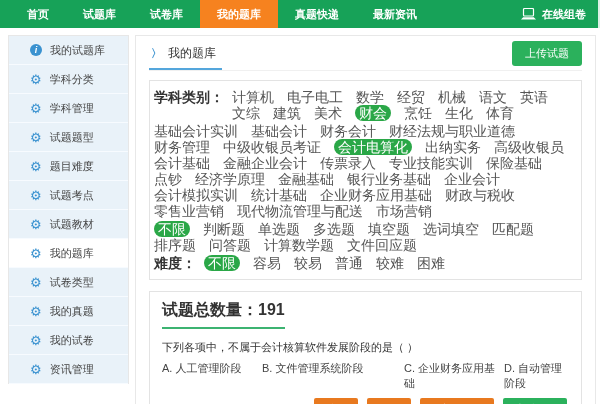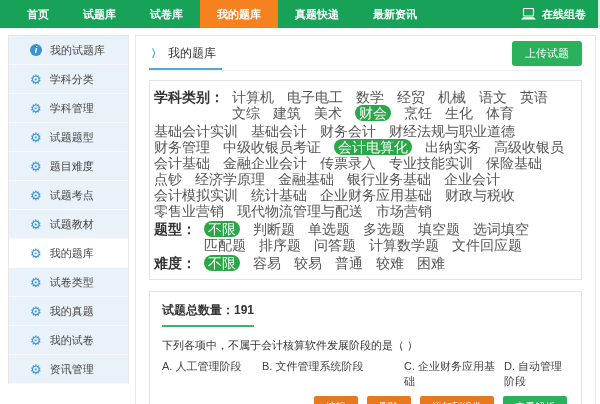--- a/index.html
+++ b/index.html
@@ -35,21 +35,21 @@
 
   .filter-box{border:1px solid #e3e3e3; margin-top:9px; padding:6px 4px; font-size:14px; color:#555;}
   .filter-row{display:flex; margin:2px 0; line-height:16px;}
   .filter-label{font-weight:bold; color:#333; white-space:nowrap; margin-right:8px;}
   .filter-opts{display:flex; flex-wrap:wrap; column-gap:13px; row-gap:0;}
   .chip{cursor:pointer; white-space:nowrap;}
   .chip.selected{background:var(--chip-green); color:#fff; padding:0 4px; border-radius:8px;}
 
   .result-box{border:1px solid #e3e3e3; border-bottom:none; margin-top:11px; padding-bottom:4px;}
   .count-row{padding:8px 12px 0;}
-  .count-row span{display:inline-block; font-size:12px; font-weight:bold; color:#333; border-bottom:2px solid #3cb371; padding-bottom:6px;}
+  .count-row span{display:inline-block; font-size:16px; font-weight:bold; color:#333; border-bottom:2px solid #3cb371; padding-bottom:6px;}
   .question{padding:6px 12px 0; font-size:11px; color:#333;}
   .q-text{margin:5px 0 2px;}
   .q-opts{display:grid; grid-template-columns:100px 142px 100px auto; margin:6px 0 4px; color:#444;}
   .q-actions{display:flex; justify-content:flex-end; gap:9px; padding:3px 2px 9px;}
   .act-btn{border:none; color:#fff; font-size:10px; padding:4px 12px; border-radius:2px; cursor:pointer; white-space:nowrap;}
   .act-btn.orange{background:var(--button-orange);}
   .act-btn.green{background:var(--button-green);}
 </style>
 </head>
 <body>
@@ -180,21 +180,20 @@
               <span class="chip">会计模拟实训</span>
               <span class="chip">统计基础</span>
               <span class="chip">企业财务应用基础</span>
               <span class="chip">财政与税收</span>
               <span class="chip">零售业营销</span>
               <span class="chip">现代物流管理与配送</span>
               <span class="chip">市场营销</span>
             </div>
           </div>
           <div class="filter-row">
-            <span class="filter-label">题型：</span>
             <div class="filter-opts">
               <span class="chip selected">不限</span>
               <span class="chip">判断题</span>
               <span class="chip">单选题</span>
               <span class="chip">多选题</span>
               <span class="chip">填空题</span>
               <span class="chip">选词填空</span>
               <span class="chip">匹配题</span>
               <span class="chip">排序题</span>
               <span class="chip">问答题</span>

